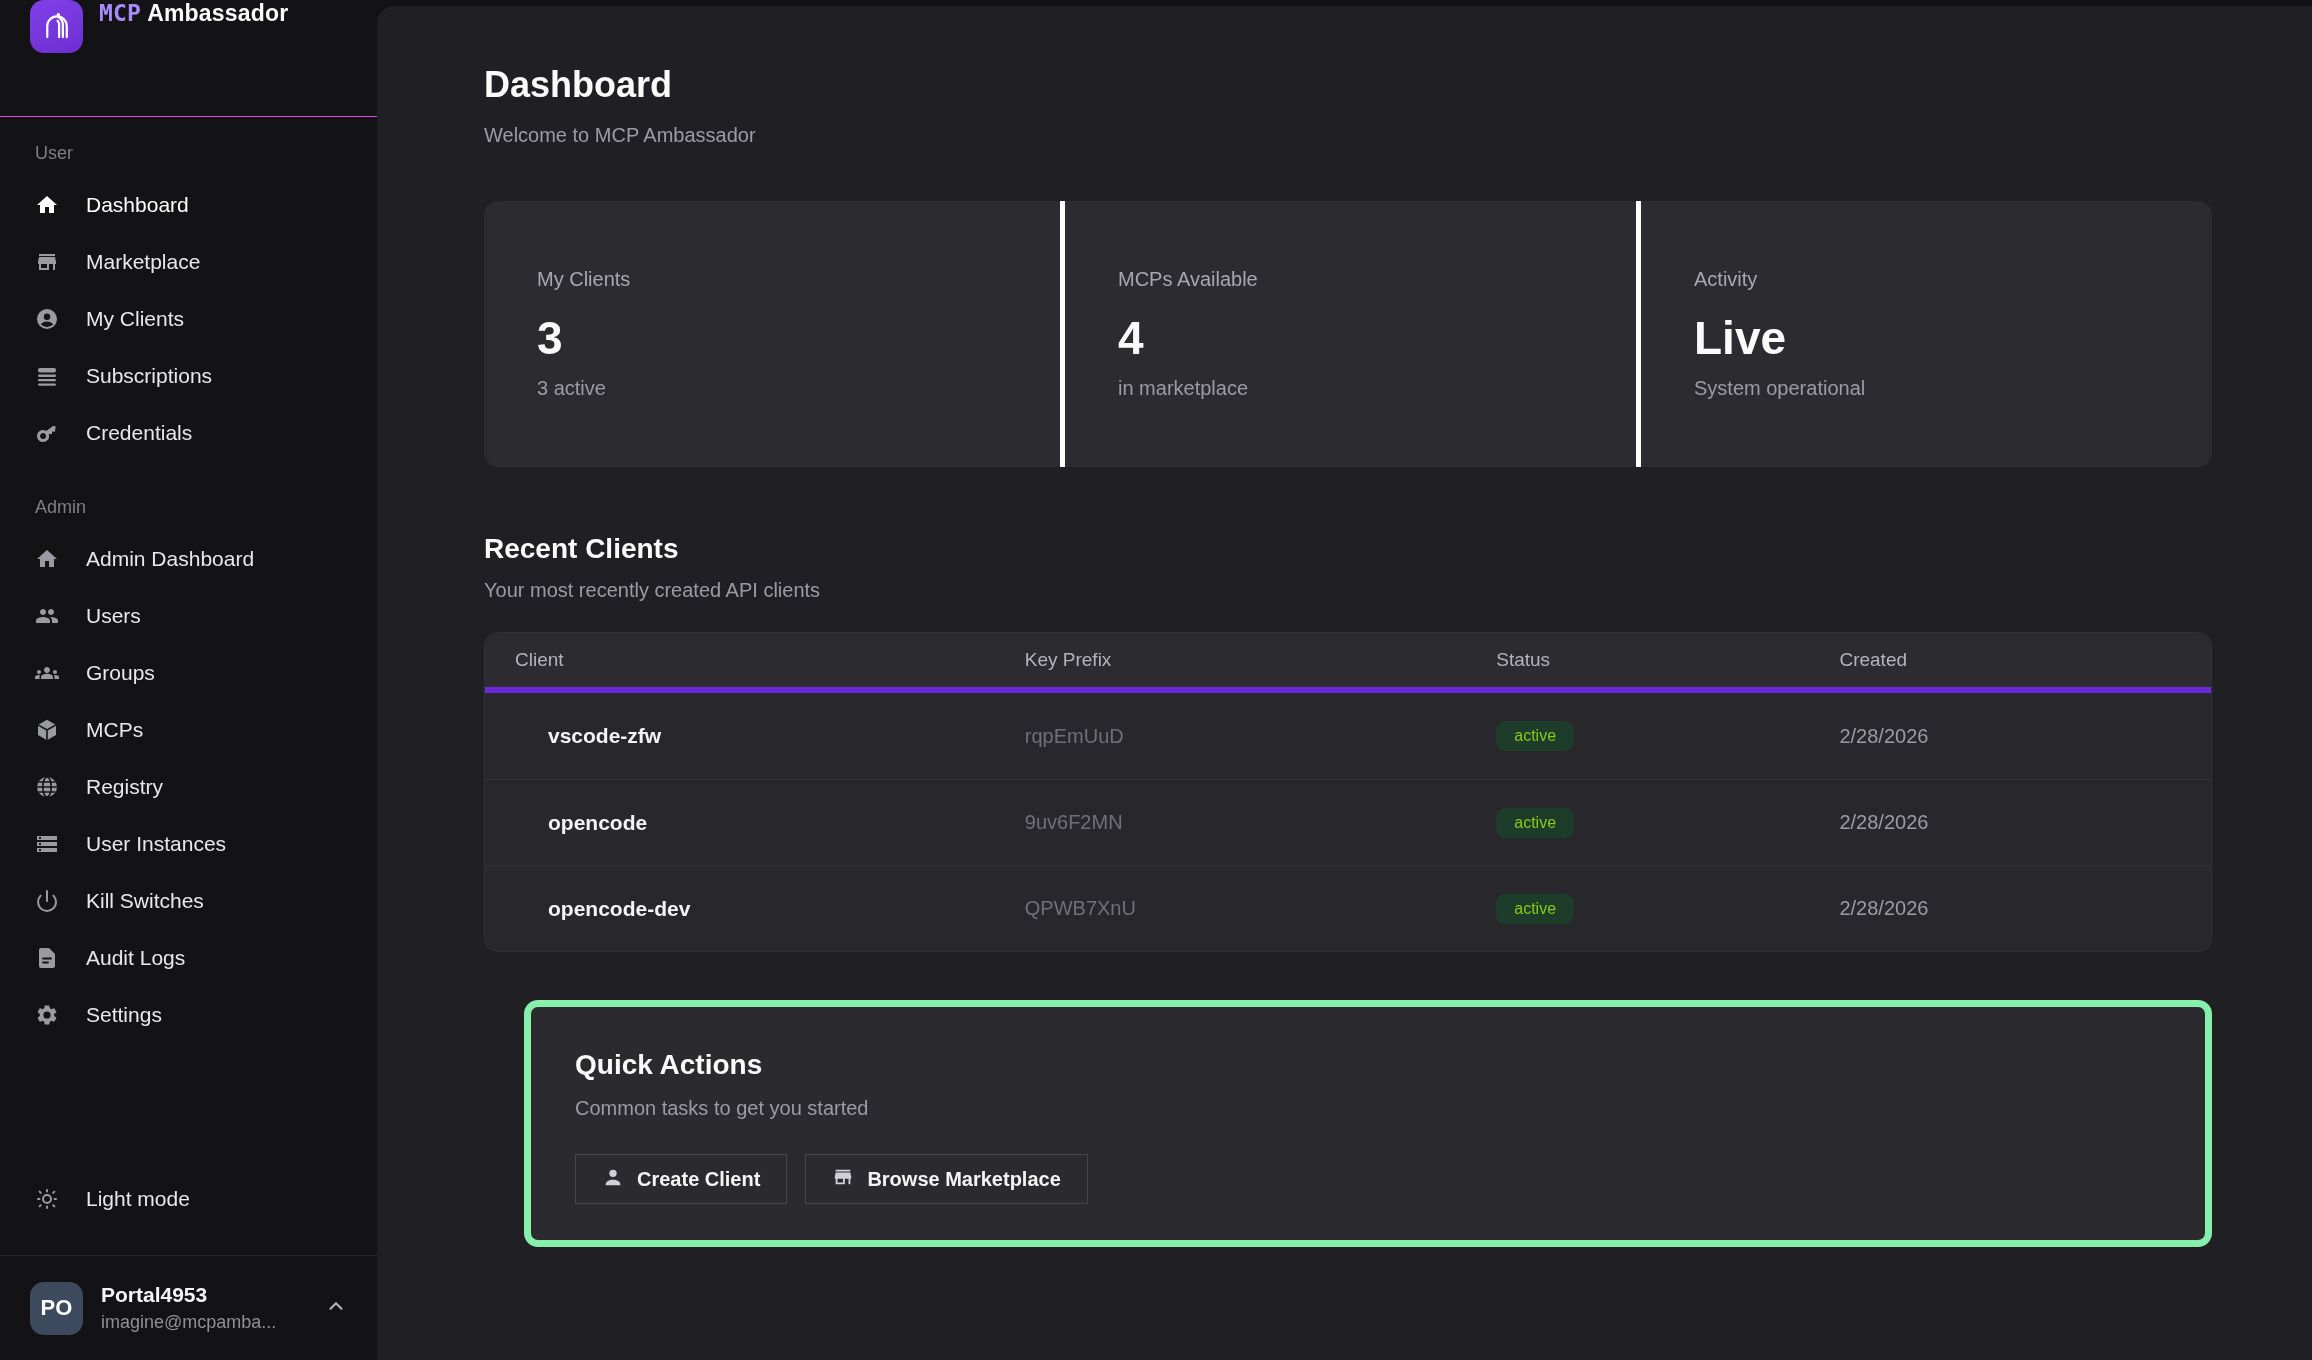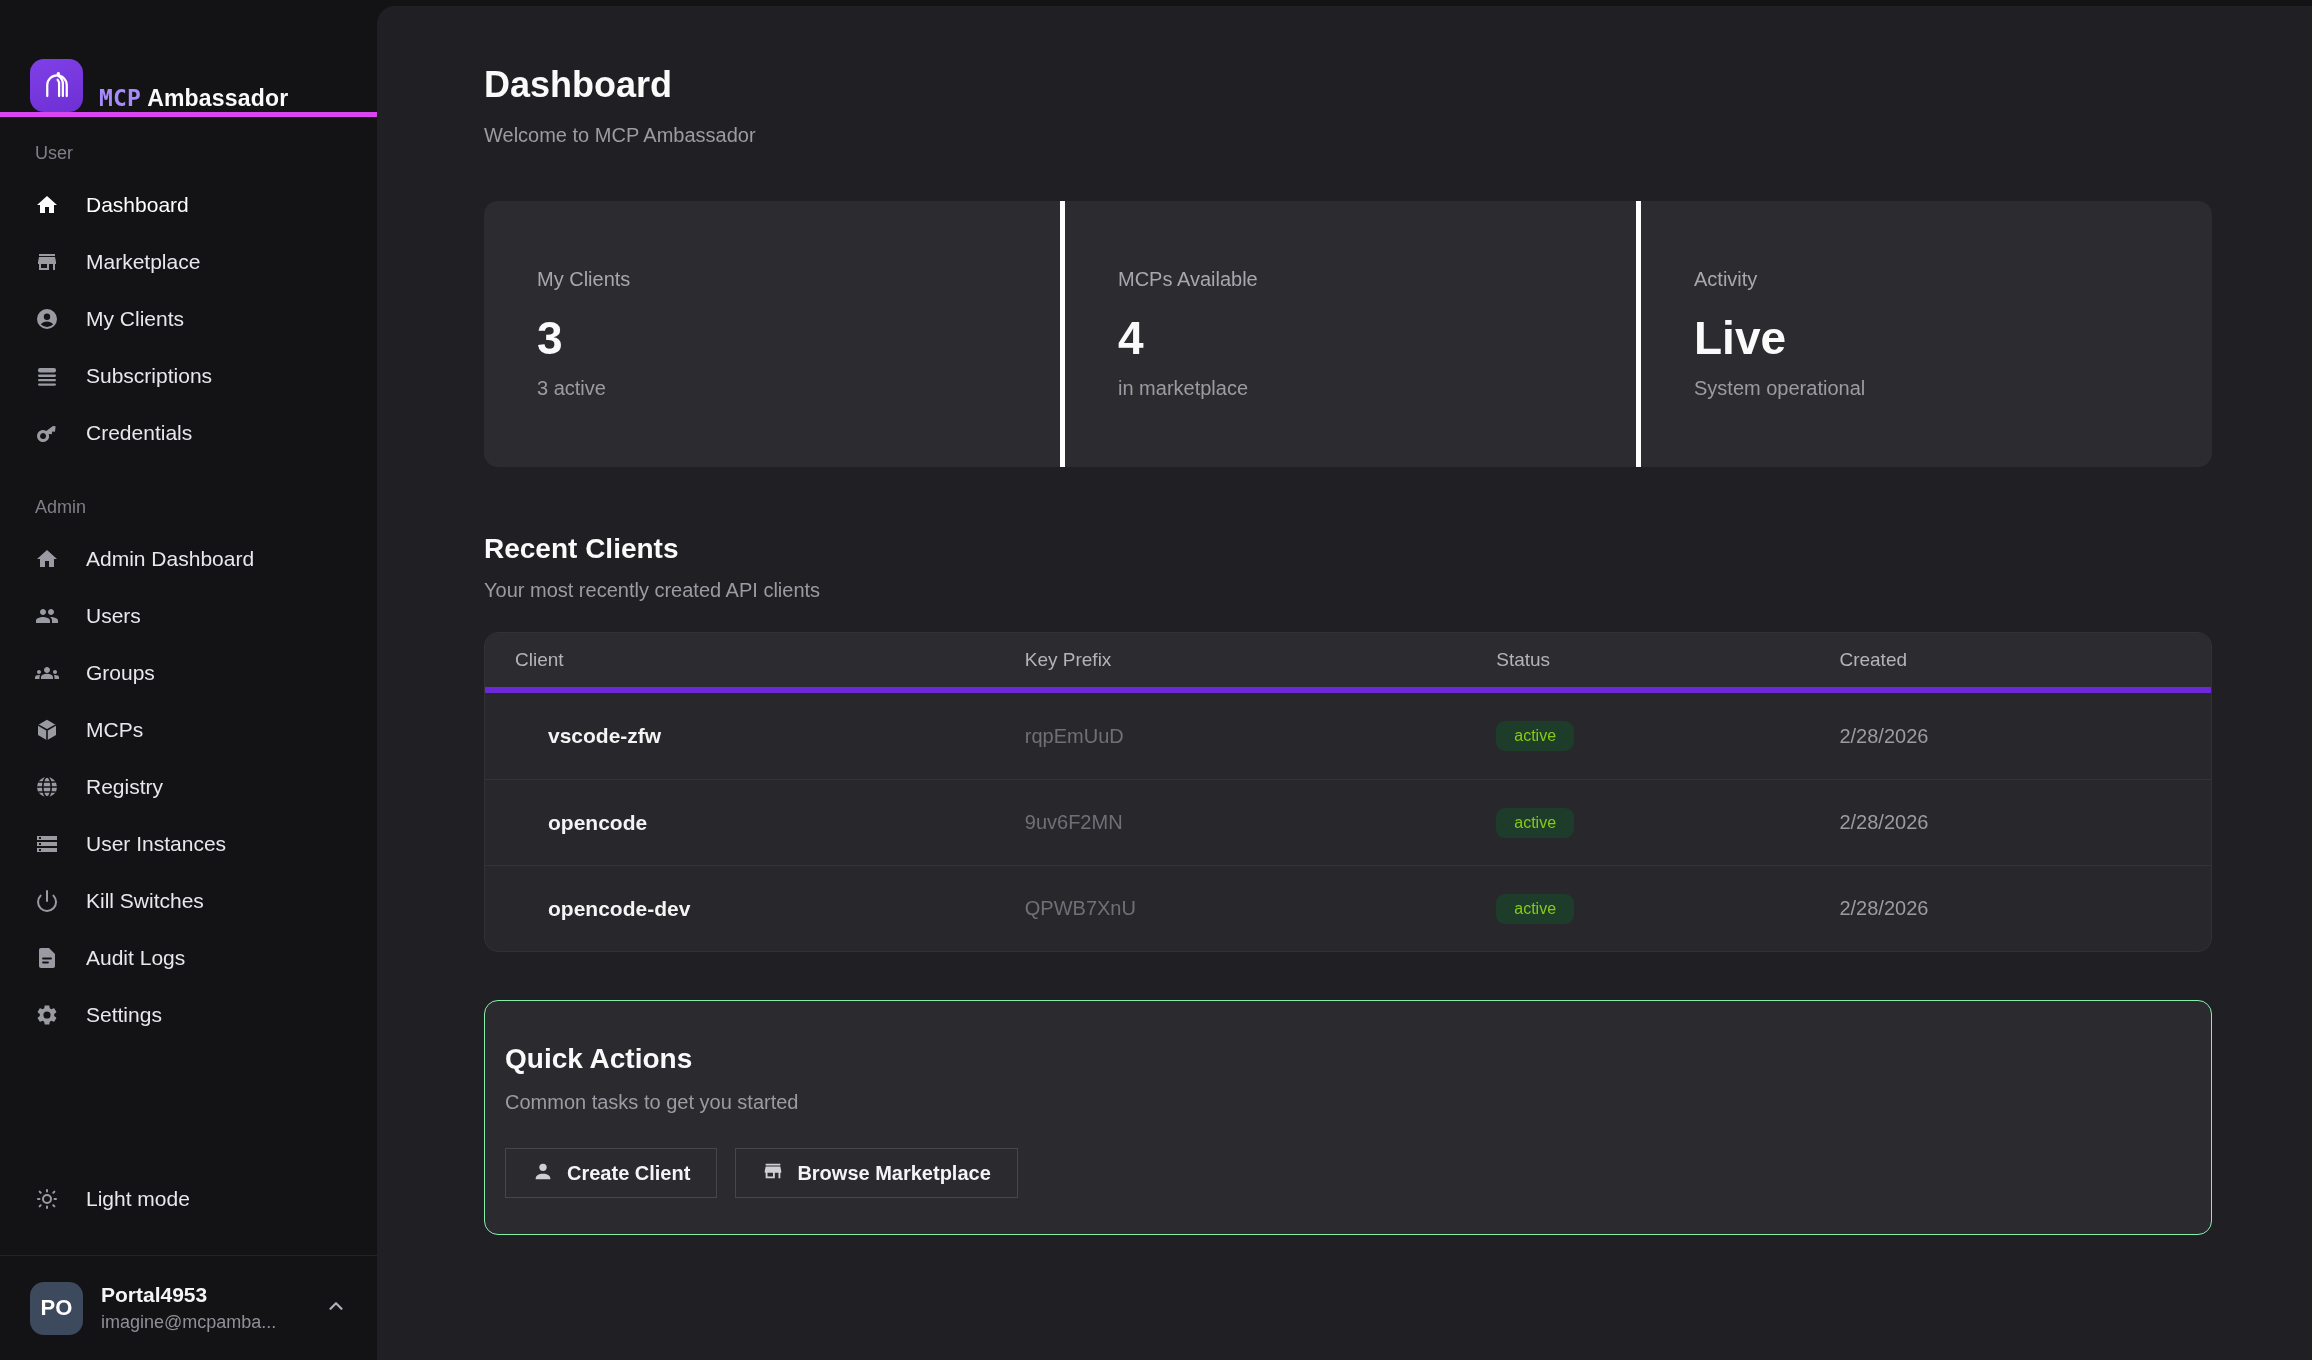--- a/index.html
+++ b/index.html
@@ -12,22 +12,22 @@
     display:flex;
   }
 
   
   .sidebar {
     width:377px; min-width:377px; height:1360px;
     background:#131316;
     display:flex; flex-direction:column;
   }
   .sb-header {
-    height:117px; display:flex; align-items:flex-end;
-    padding-left:30px; border-bottom:5px solid #d946ef;
+    height:117px; display:flex; align-items:flex-start;
+    padding-left:30px; border-bottom:1px solid #d946ef;
   }
   .logo-box {
     width:53px; height:53px; border-radius:14px;
     background:linear-gradient(160deg,#8040e8,#6d2fd2);
     display:flex; align-items:center; justify-content:center;
   }
   .logo-box svg { width:36px; height:36px; }
   .brand { margin-left:16px; font-size:23px; font-weight:bold; letter-spacing:.2px; }
   .brand .mono { font-family:"DejaVu Sans Mono",monospace; color:#a78bfa; font-weight:bold; }
   .brand .rest { color:#fafafa; margin-left:6px; }
@@ -114,21 +114,21 @@
   .c-client { font-size:21px; font-weight:700; color:#f4f4f5;margin-left:33px; }
   .c-key { font-size:20px; color:#6f6f78; }
   .c-date { font-size:20px; color:#9b9ba3; }
   .badge {
     display:inline-block; background:#1d3c2a; color:#84cc16;
     font-size:16px; padding:6px 18px; border-radius:9px;
   }
 
   .quick {
     margin-top:48px; border-radius:14px; background:#2b2b2f;
-    border:1px solid #86efac; padding:42px 20px 36px;
+    border:7px solid #86efac; padding:42px 44px 36px;margin-left:40px;
   }
   .quick-title { font-size:28px; font-weight:bold; color:#fafafa; }
   .quick-sub { margin-top:16px; font-size:20px; color:#9b9ba3; }
   .quick-btns { margin-top:34px; display:flex; gap:18px; }
   .btn {
     height:50px; padding:0 26px; border-radius:0;
     border:1px solid #46464d; background:transparent;
     display:inline-flex; align-items:center; gap:13px;
     font-size:20px; font-weight:bold; color:#f4f4f5;
     font-family:"Liberation Sans","DejaVu Sans",sans-serif;

